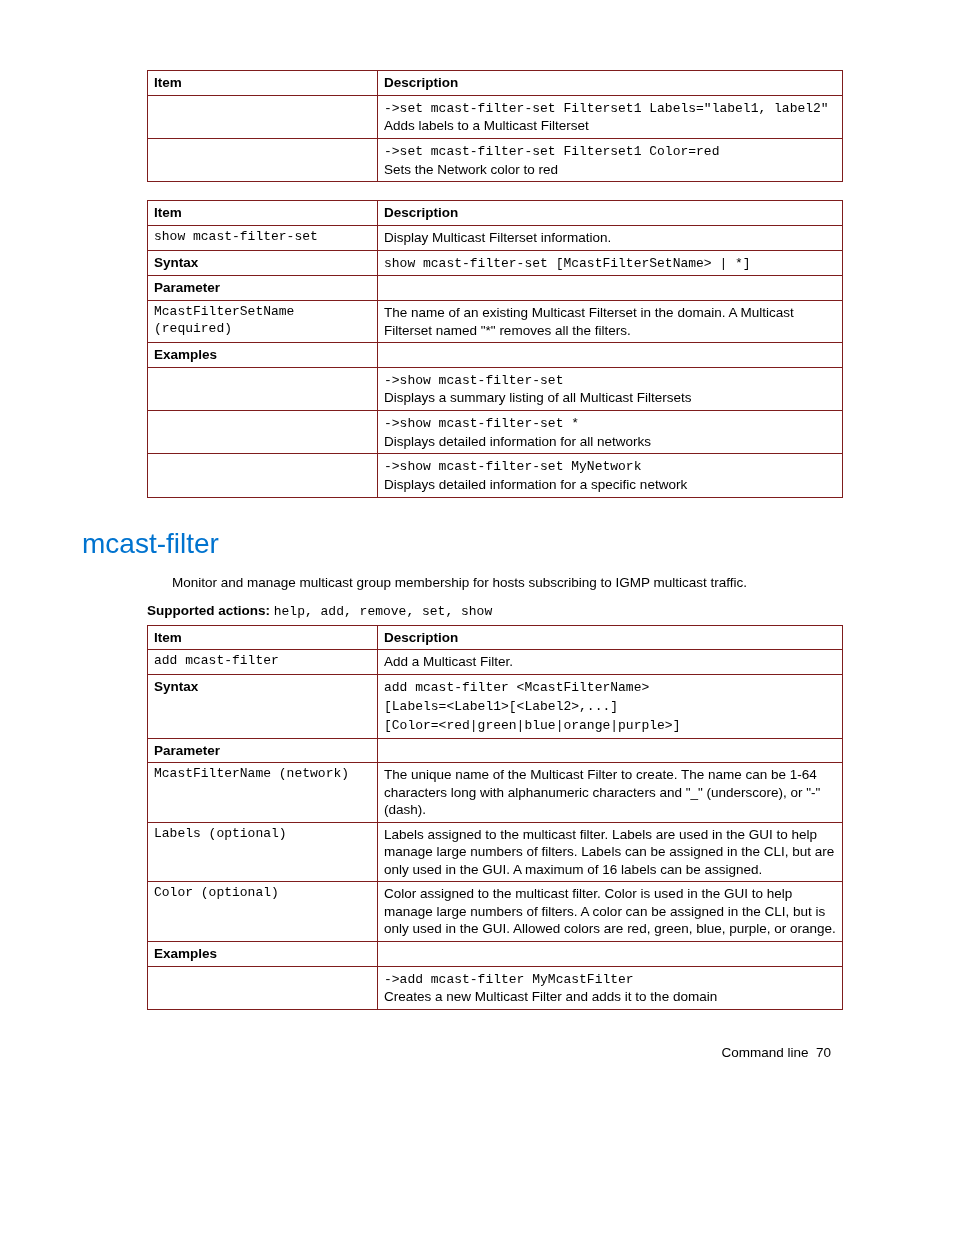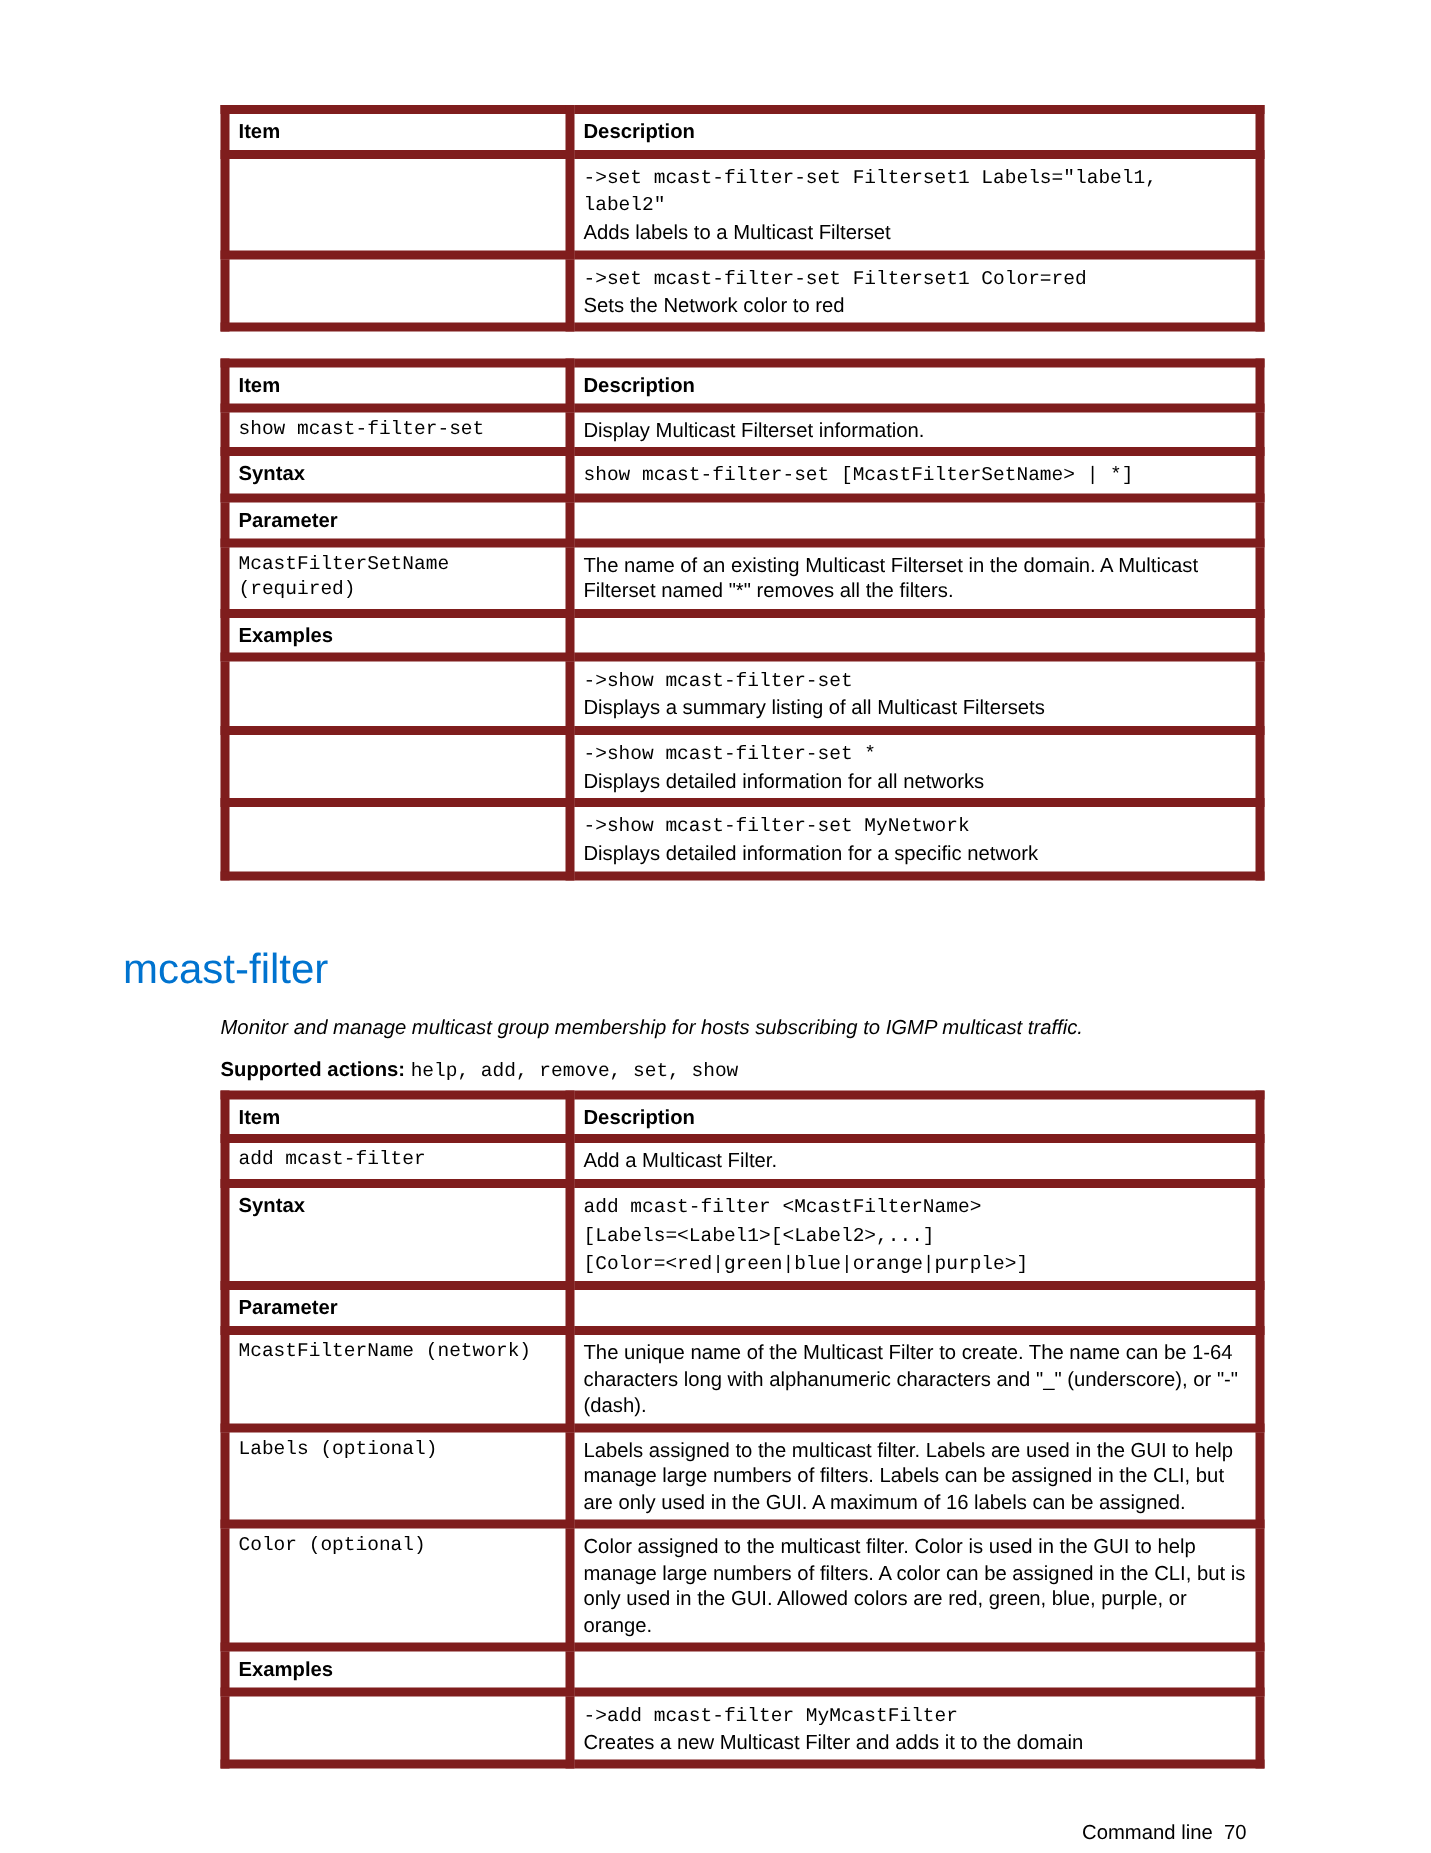--- a/index.html
+++ b/index.html
@@ -15,21 +15,21 @@
       padding: 70px 123px 30px 70px;
       box-sizing: border-box;
     }
     table {
       border-collapse: collapse;
       width: 696px;
       margin-left: 77px;
       margin-bottom: 18px;
     }
     th, td {
-      border: 6px solid #7f1d1d;
+      border: 1px solid #7f1d1d;
       text-align: left;
       vertical-align: top;
       padding: 3px 6px 3px 6px;
       font-size: 13.5px;
       line-height: 1.3;
     }
     th {
       font-weight: bold;
     }
     col.c1 { width: 230px; }
@@ -37,28 +37,27 @@
     .mono {
       font-family: "Courier New", Courier, monospace;
       font-size: 13px;
     }
     .bold { font-weight: bold; }
     h2 {
       font-family: Arial, Helvetica, sans-serif;
       font-weight: normal;
       font-size: 28px;
       color: #0073cf;
-      margin: 43px 0 14px 12px;
+      margin: 30px 0 14px 12px;
     }
     .intro {
-      margin-left: 77px;
+      margin-left: 102px;
       margin-bottom: 10px;
       font-size: 13.5px;
       line-height: 1.4;
-      font-style: italic;
     }
     .supported {
       margin-left: 77px;
       margin-bottom: 6px;
       font-size: 13.5px;
     }
     .footer {
       text-align: right;
       margin-top: 35px;
       margin-right: 0;

